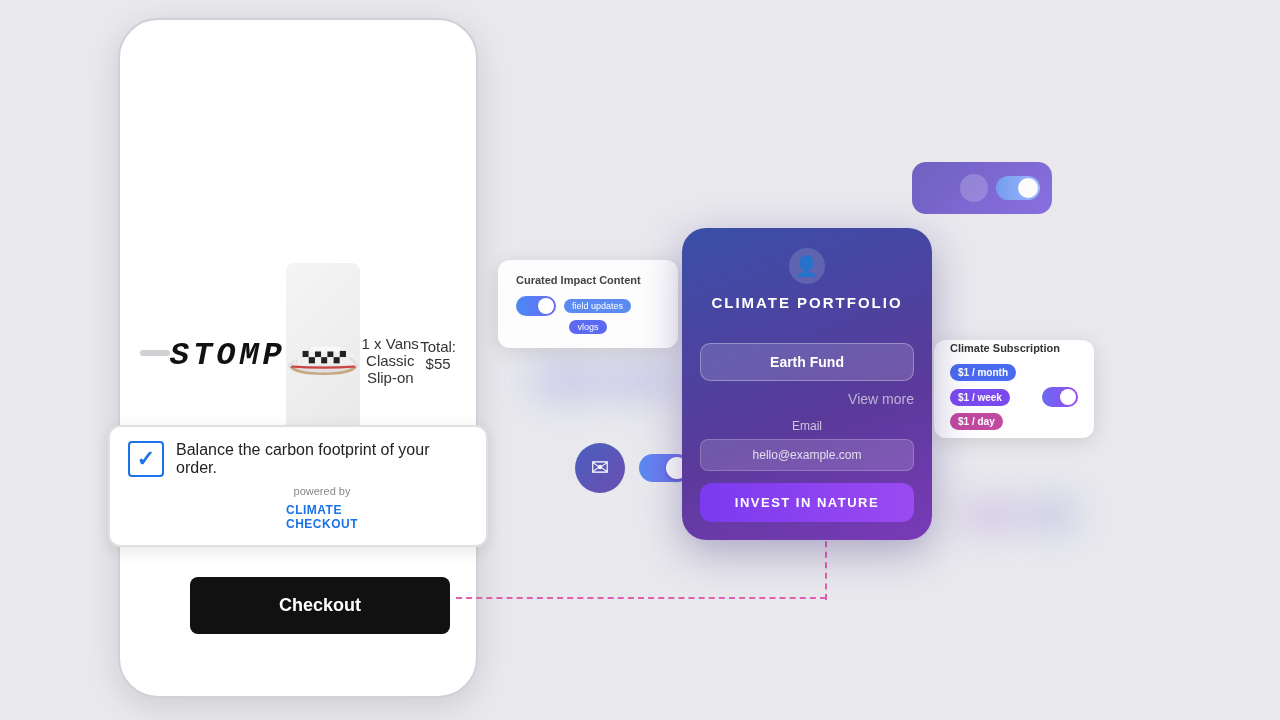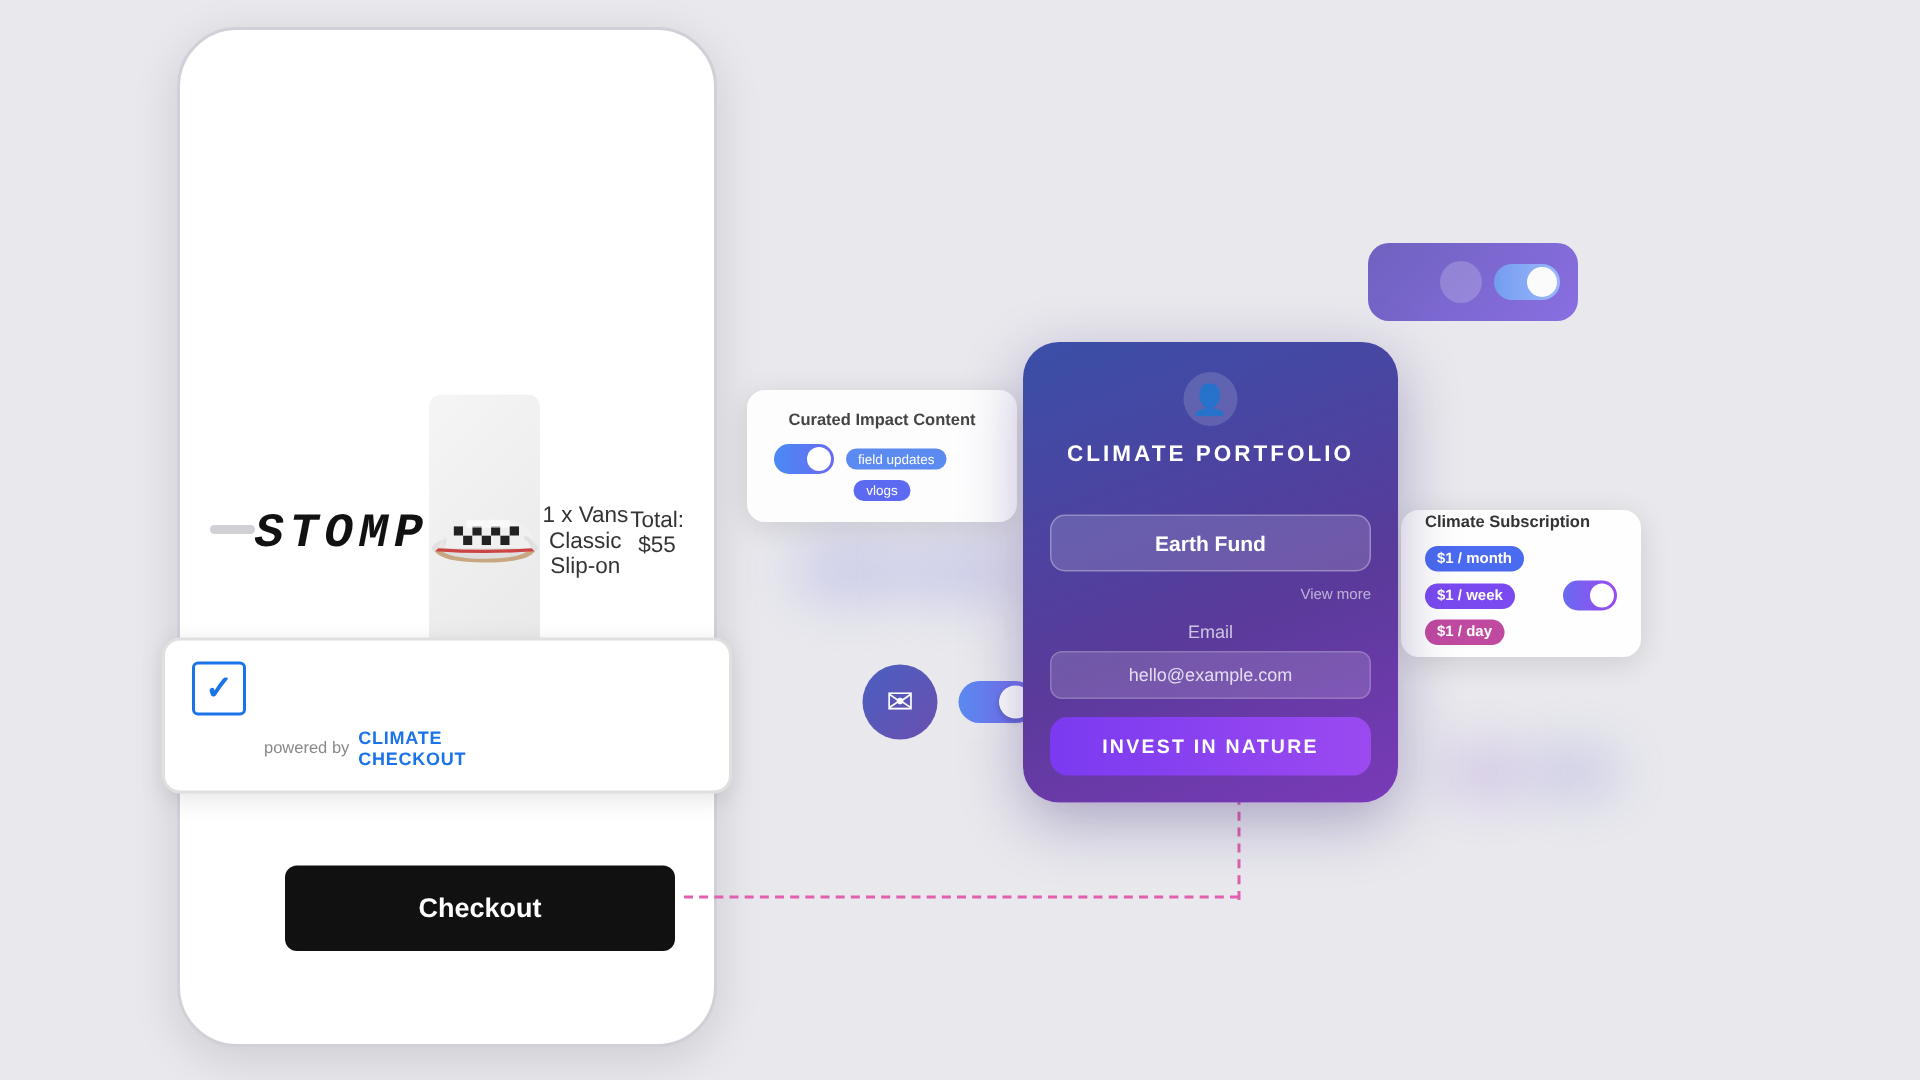--- a/index.html
+++ b/index.html
@@ -123,20 +123,21 @@
     .carbon-text {
       font-size: 16px;
       color: #222;
       font-weight: 500;
     }
     .carbon-powered {
       display: flex;
       align-items: center;
       gap: 6px;
       padding-left: 48px;
+      flex-direction: column;
     }
     .powered-by-text {
       font-size: 11px;
       color: #888;
     }
     .carbon-checkout-logo {
       font-size: 12px;
       font-weight: 700;
       color: #333;
       letter-spacing: 0.5px;
@@ -240,21 +241,21 @@
       border-radius: 8px;
       color: #fff;
       font-size: 10px;
       font-weight: 600;
       padding: 6px 4px;
       text-align: center;
       cursor: pointer;
     }
     .view-more {
       text-align: right;
-      font-size: 10px;
+      font-size: 14px;
       color: rgba(255,255,255,0.6);
       margin-bottom: 12px;
     }
     .email-label {
       color: rgba(255,255,255,0.7);
       font-size: 12px;
       margin-bottom: 6px;
       text-align: center;
     }
     .email-input {
@@ -333,21 +334,20 @@
       padding: 14px 18px;
       width: 180px;
       box-shadow: 0 4px 20px rgba(0,0,0,0.12);
       z-index: 10;
     }
     .curated-title {
       font-size: 11px;
       font-weight: 700;
       color: #444;
       margin-bottom: 10px;
-      text-align: center;
     }
     .curated-row {
       display: flex;
       align-items: center;
       gap: 8px;
       margin-bottom: 2px;
     }
     .mini-toggle {
       width: 40px;
       height: 20px;
@@ -536,20 +536,21 @@
   </div>
 </div>
 
 <button class="checkout-btn">Checkout</button>
 
 <div class="carbon-widget">
   <div class="carbon-main-row">
     <div class="checkbox-icon">
       <span class="checkmark">✓</span>
     </div>
+    <span class="carbon-text">Balance the carbon footprint of your order.</span>
   </div>
   <div class="carbon-powered">
     <span class="powered-by-text">powered by</span>
     <span class="carbon-checkout-logo">
       <span>CLIMATE</span><br><span style="color:#1a73e8">CHECKOUT</span>
     </span>
   </div>
 </div>
 
 <div class="dashed-line"></div>

